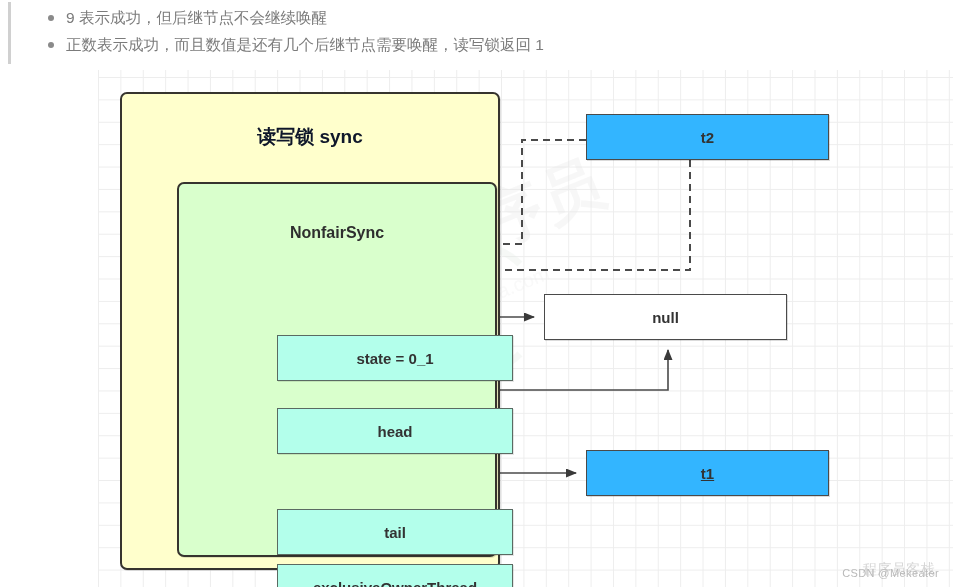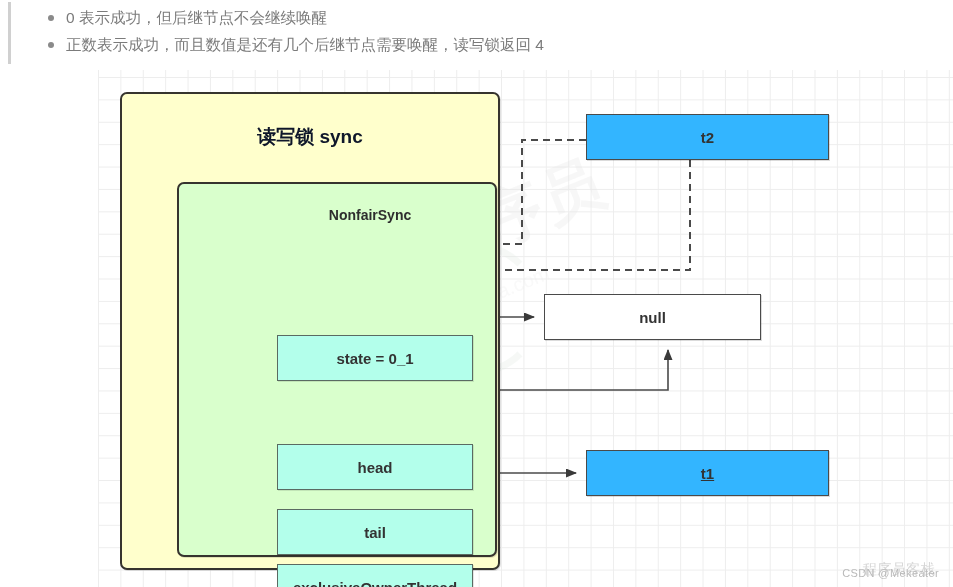--- a/index.html
+++ b/index.html
@@ -150,58 +150,57 @@
     left: 55px; top: 88px;
     width: 320px; height: 375px;
     background: #d9ffcc;
     border: 2px solid #36342e;
     border-radius: 7px;
     display: block;
     box-shadow: 1px 1px 0 rgba(0,0,0,.12);
   }
   #box-nonfairsync-title {
     position: absolute;
-    left: 0; top: 23px;
+    left: 0; top: 40px;
     width: 100%;
     text-align: center;
-    font-size: 14px;
+    font-size: 16px;
     font-weight: bold;
     color: #2e2e2e;
-    margin-left: 33px;
   }
 
   .field-box {
     left: 98px;
-    width: 196px;
+    width: 236px;
     height: 46px;
     background: #b3ffeb;
     border: 1.5px solid #5a6a62;
     font-size: 15px;
     box-shadow: 1px 1px 0 rgba(0,0,0,.10);
   }
   #box-state { top: 151px; }
-  #box-head  { top: 224px; margin-top: 36px; }
+  #box-head  { top: 224px; }
   #box-tail  { top: 297px; margin-top: 28px; }
   #box-exclusive { top: 380px; }
 
   .thread-box {
     left: 488px;
     width: 243px;
     height: 46px;
     background: #33b5ff;
     border: 1.5px solid #4a4a4a;
     font-size: 15px;
     box-shadow: 1px 1px 0 rgba(0,0,0,.14);
   }
   #box-t2 { top: 44px; }
   #box-t1 { top: 380px; text-decoration: underline; }
 
   #box-null {
     left: 446px; top: 224px;
-    width: 217px; height: 46px;
+    width: 243px; height: 46px;
     background: #ffffff;
     border: 1.5px solid #4a4a4a;
     font-size: 15px;
     box-shadow: 1px 1px 0 rgba(0,0,0,.14);
   }
 
   
   #credit {
     position: absolute;
     right: 14px; bottom: 8px;
@@ -219,22 +218,22 @@
     white-space: nowrap;
     margin-left: 8px;
   }
 </style>
 </head>
 <body>
 
 <div id="notes-block">
   <div id="notes-accent-bar"></div>
   <ul id="notes-list">
-    <li>0 表示成功，但后继节点不会继续唤醒</li>
-    <li>正数表示成功，而且数值是还有几个后继节点需要唤醒，读写锁返回 4</li>
+    <li>9 表示成功，但后继节点不会继续唤醒</li>
+    <li>正数表示成功，而且数值是还有几个后继节点需要唤醒，读写锁返回 1</li>
   </ul>
 </div>
 
 <div id="diagram-canvas">
 
   <div id="watermark">
     <div class="wm-ring"></div>
     <div class="wm-cn">程序员</div>
     <div class="wm-url">www.itheima.com</div>
   </div>

